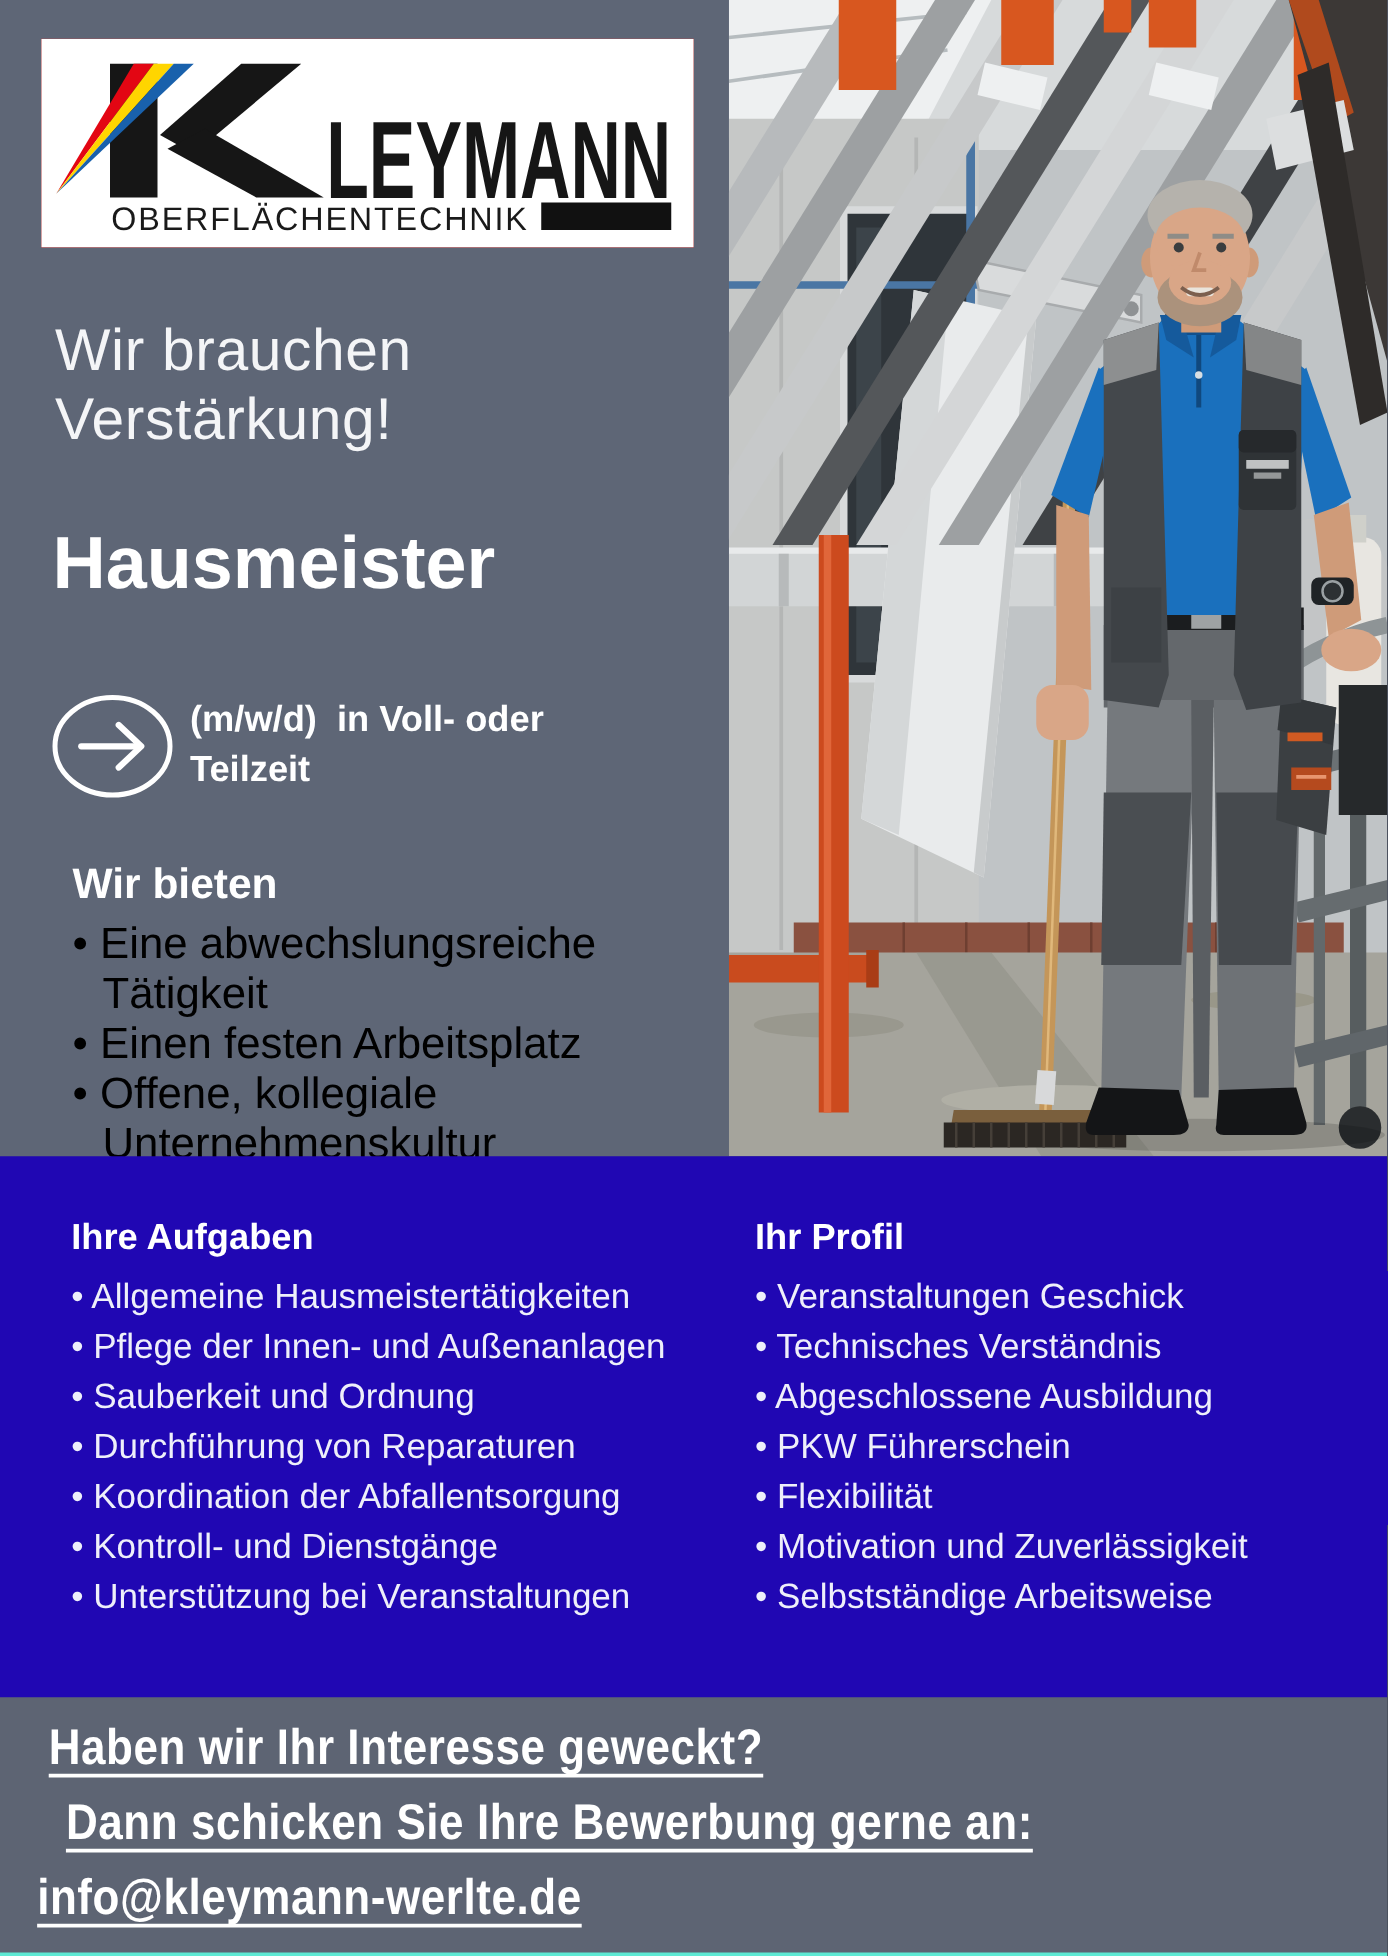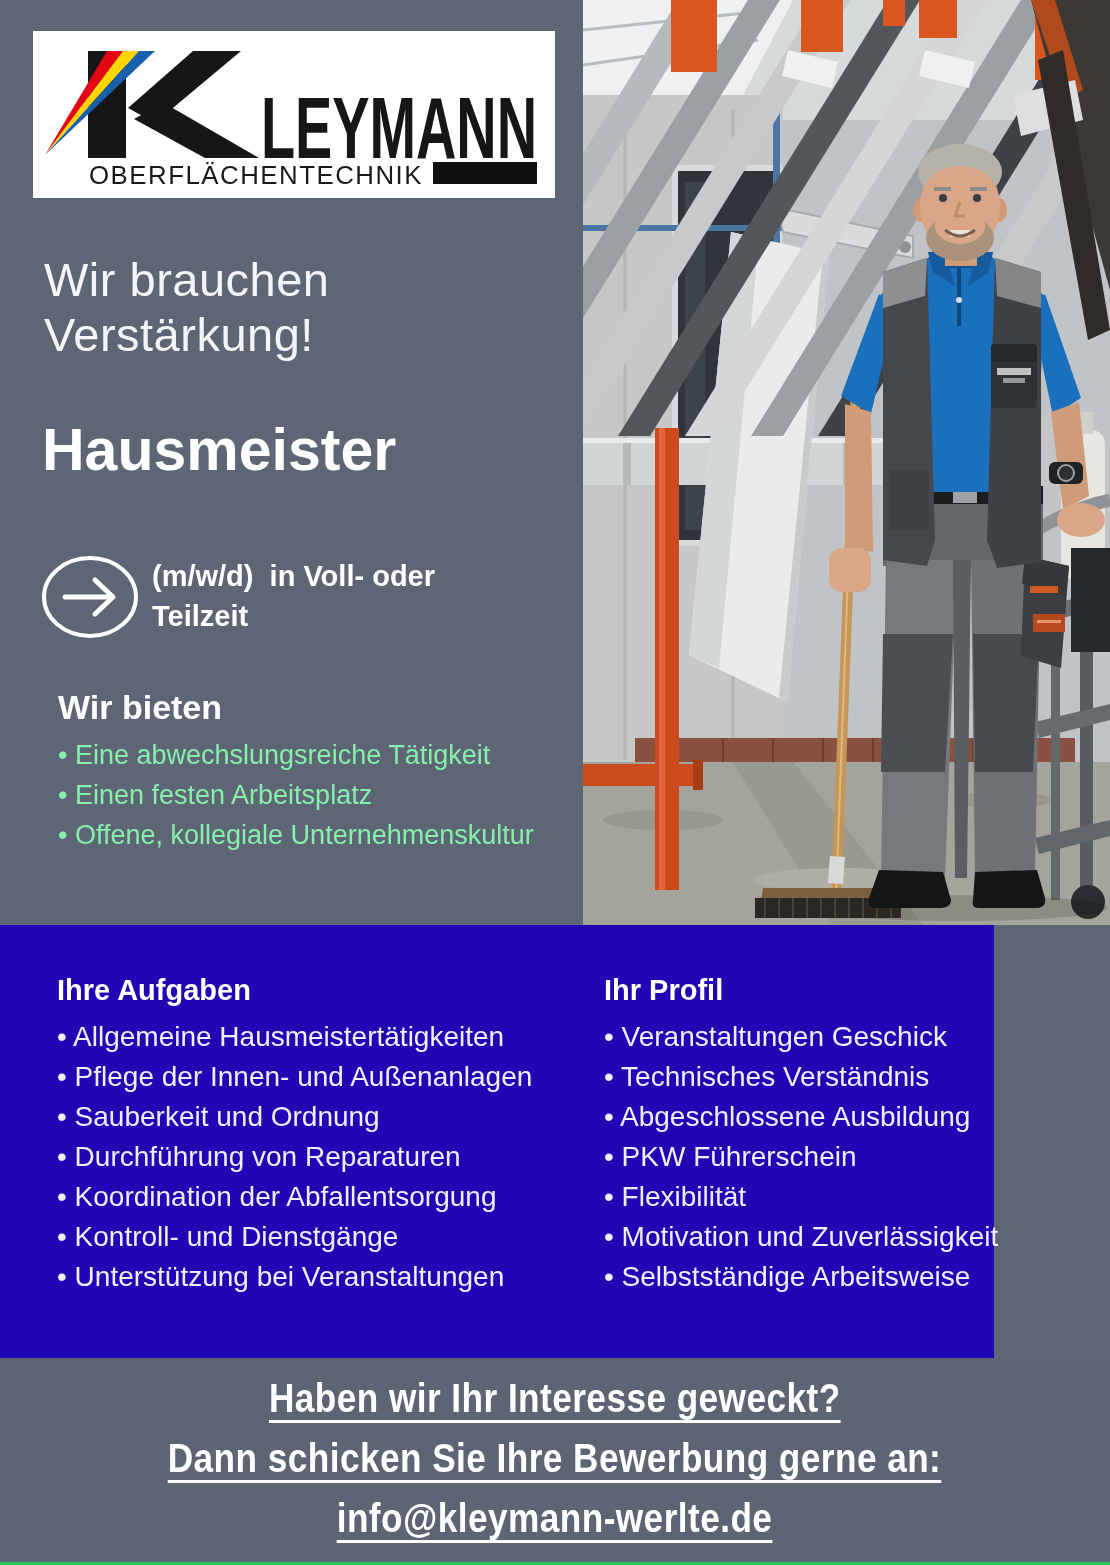--- a/index.html
+++ b/index.html
@@ -23,38 +23,38 @@
   .employment{position:absolute;left:40px;top:554px;display:flex;align-items:flex-start;justify-content:center;}
   .arrow-badge{width:100px;height:86px;flex:0 0 auto;}
   .emp-text{
     margin-left:12px;margin-top:2px;color:#ffffff;font-size:29px;font-weight:700;
     line-height:1.38;white-space:pre-wrap;
   }
   .offer{position:absolute;left:58px;top:688px;width:490px;color:#f2f3f5;}
   .offer-heading{font-size:34px;font-weight:700;color:#ffffff;}
   ul.plain{list-style:none;margin:8px 0 0 0;padding:0;}
   ul.plain li{
-    font-size:27px;line-height:40px;padding-left:24px;text-indent:-24px;color:#86efac;
+    font-size:35px;line-height:40px;padding-left:24px;text-indent:-24px;color:#000000;
   }
   ul.plain li::before{content:"• ";}
   
   .photo{position:absolute;left:583px;top:0;width:527px;height:925px;overflow:hidden;}
   .photo svg{display:block;}
   
-  .blue-band{position:absolute;left:0;top:925px;width:994px;height:433px;background:#2007b3;}
+  .blue-band{position:absolute;left:0;top:925px;width:1110px;height:433px;background:#2007b3;}
   .band-col{position:absolute;top:49px;color:#f2f2fa;}
   .band-col.tasks{left:57px;width:530px;}
   .band-col.profile{left:604px;width:480px;}
   .band-heading{font-size:29px;font-weight:700;color:#ffffff;}
   .band-col ul.plain{margin-top:10px;}
   .band-col ul.plain li{font-size:28px;line-height:40px;color:#eeeffa;}
   
   .bottom-band{
     position:absolute;left:0;top:1358px;width:1110px;height:207px;background:#5d6473;
-    text-align:center;color:#ffffff;border-bottom:3px solid #22c55e;box-sizing:border-box;
+    text-align:left;color:#ffffff;border-bottom:3px solid #5eead4;box-sizing:border-box;
   }
   .cta-line{margin-top:15px;}
   .cta-line:first-child{margin-top:18px;}
   .cta-line .ctxt{
     display:inline-block;transform:scaleX(.88);transform-origin:center;
     font-size:40px;font-weight:700;letter-spacing:.5px;color:#ffffff;
     text-decoration:underline;text-decoration-thickness:3px;text-underline-offset:8px;
   }
   a.cta-email{color:#ffffff;cursor:pointer;}
 </style>

